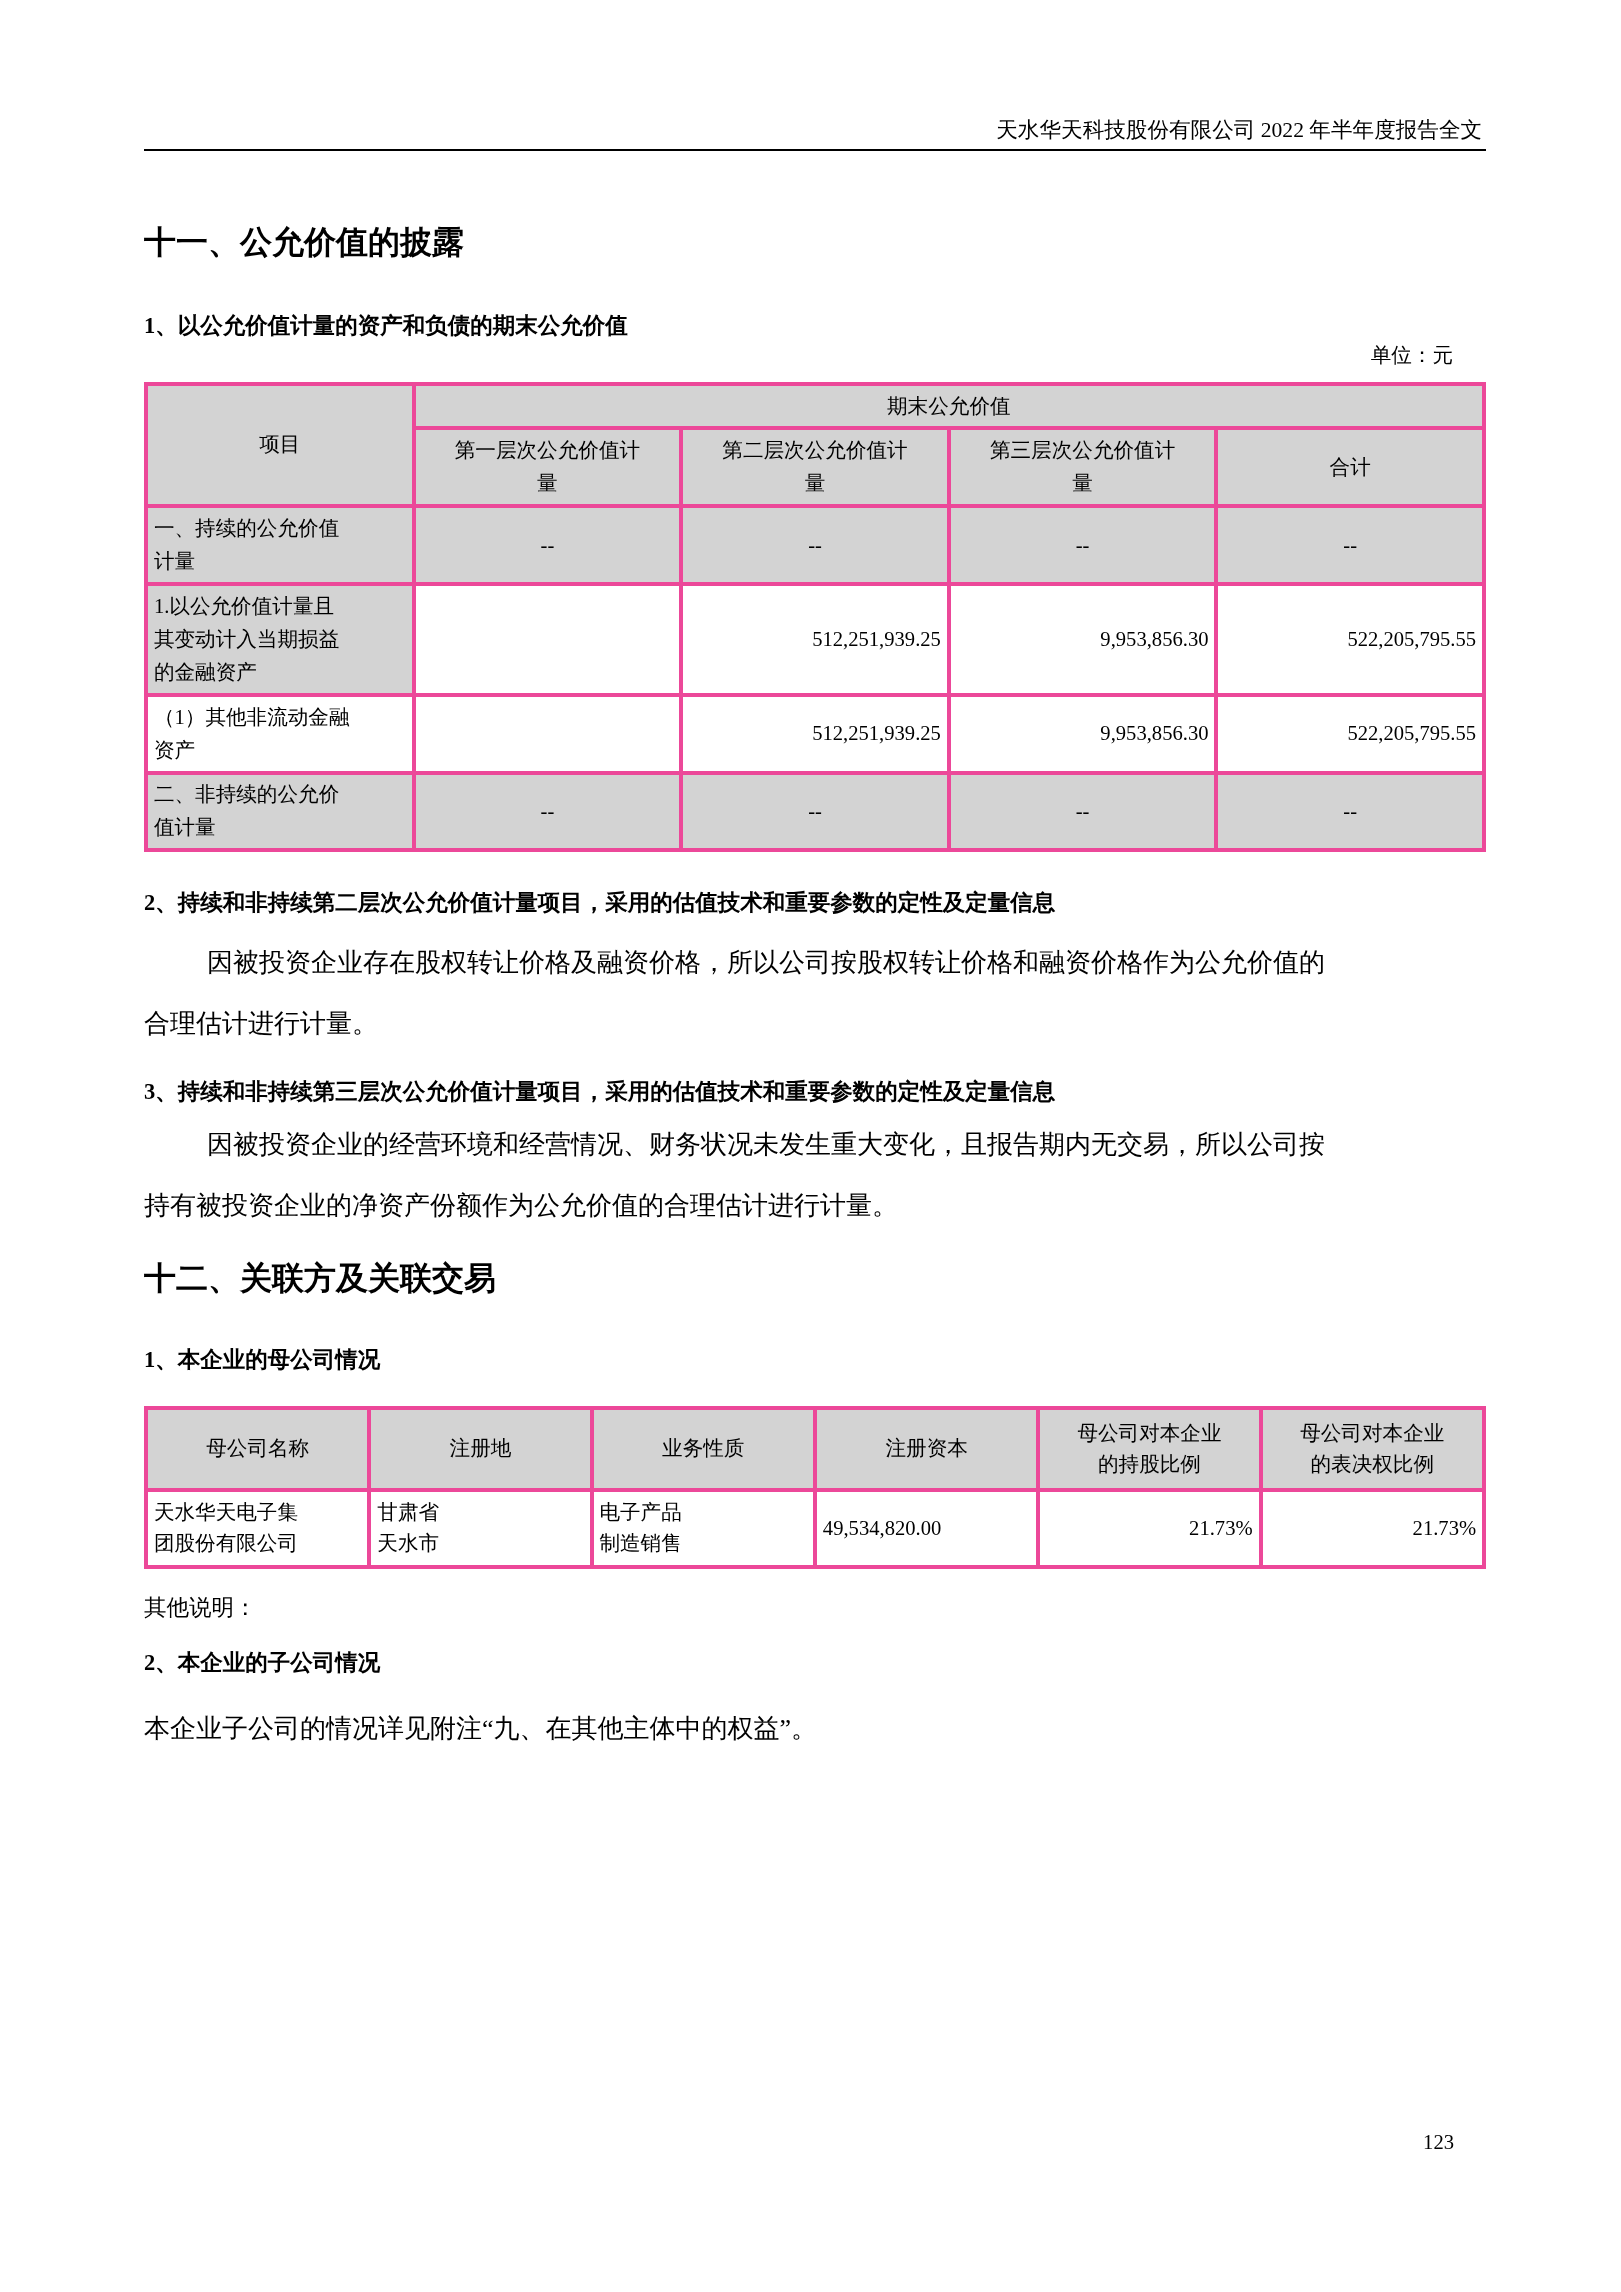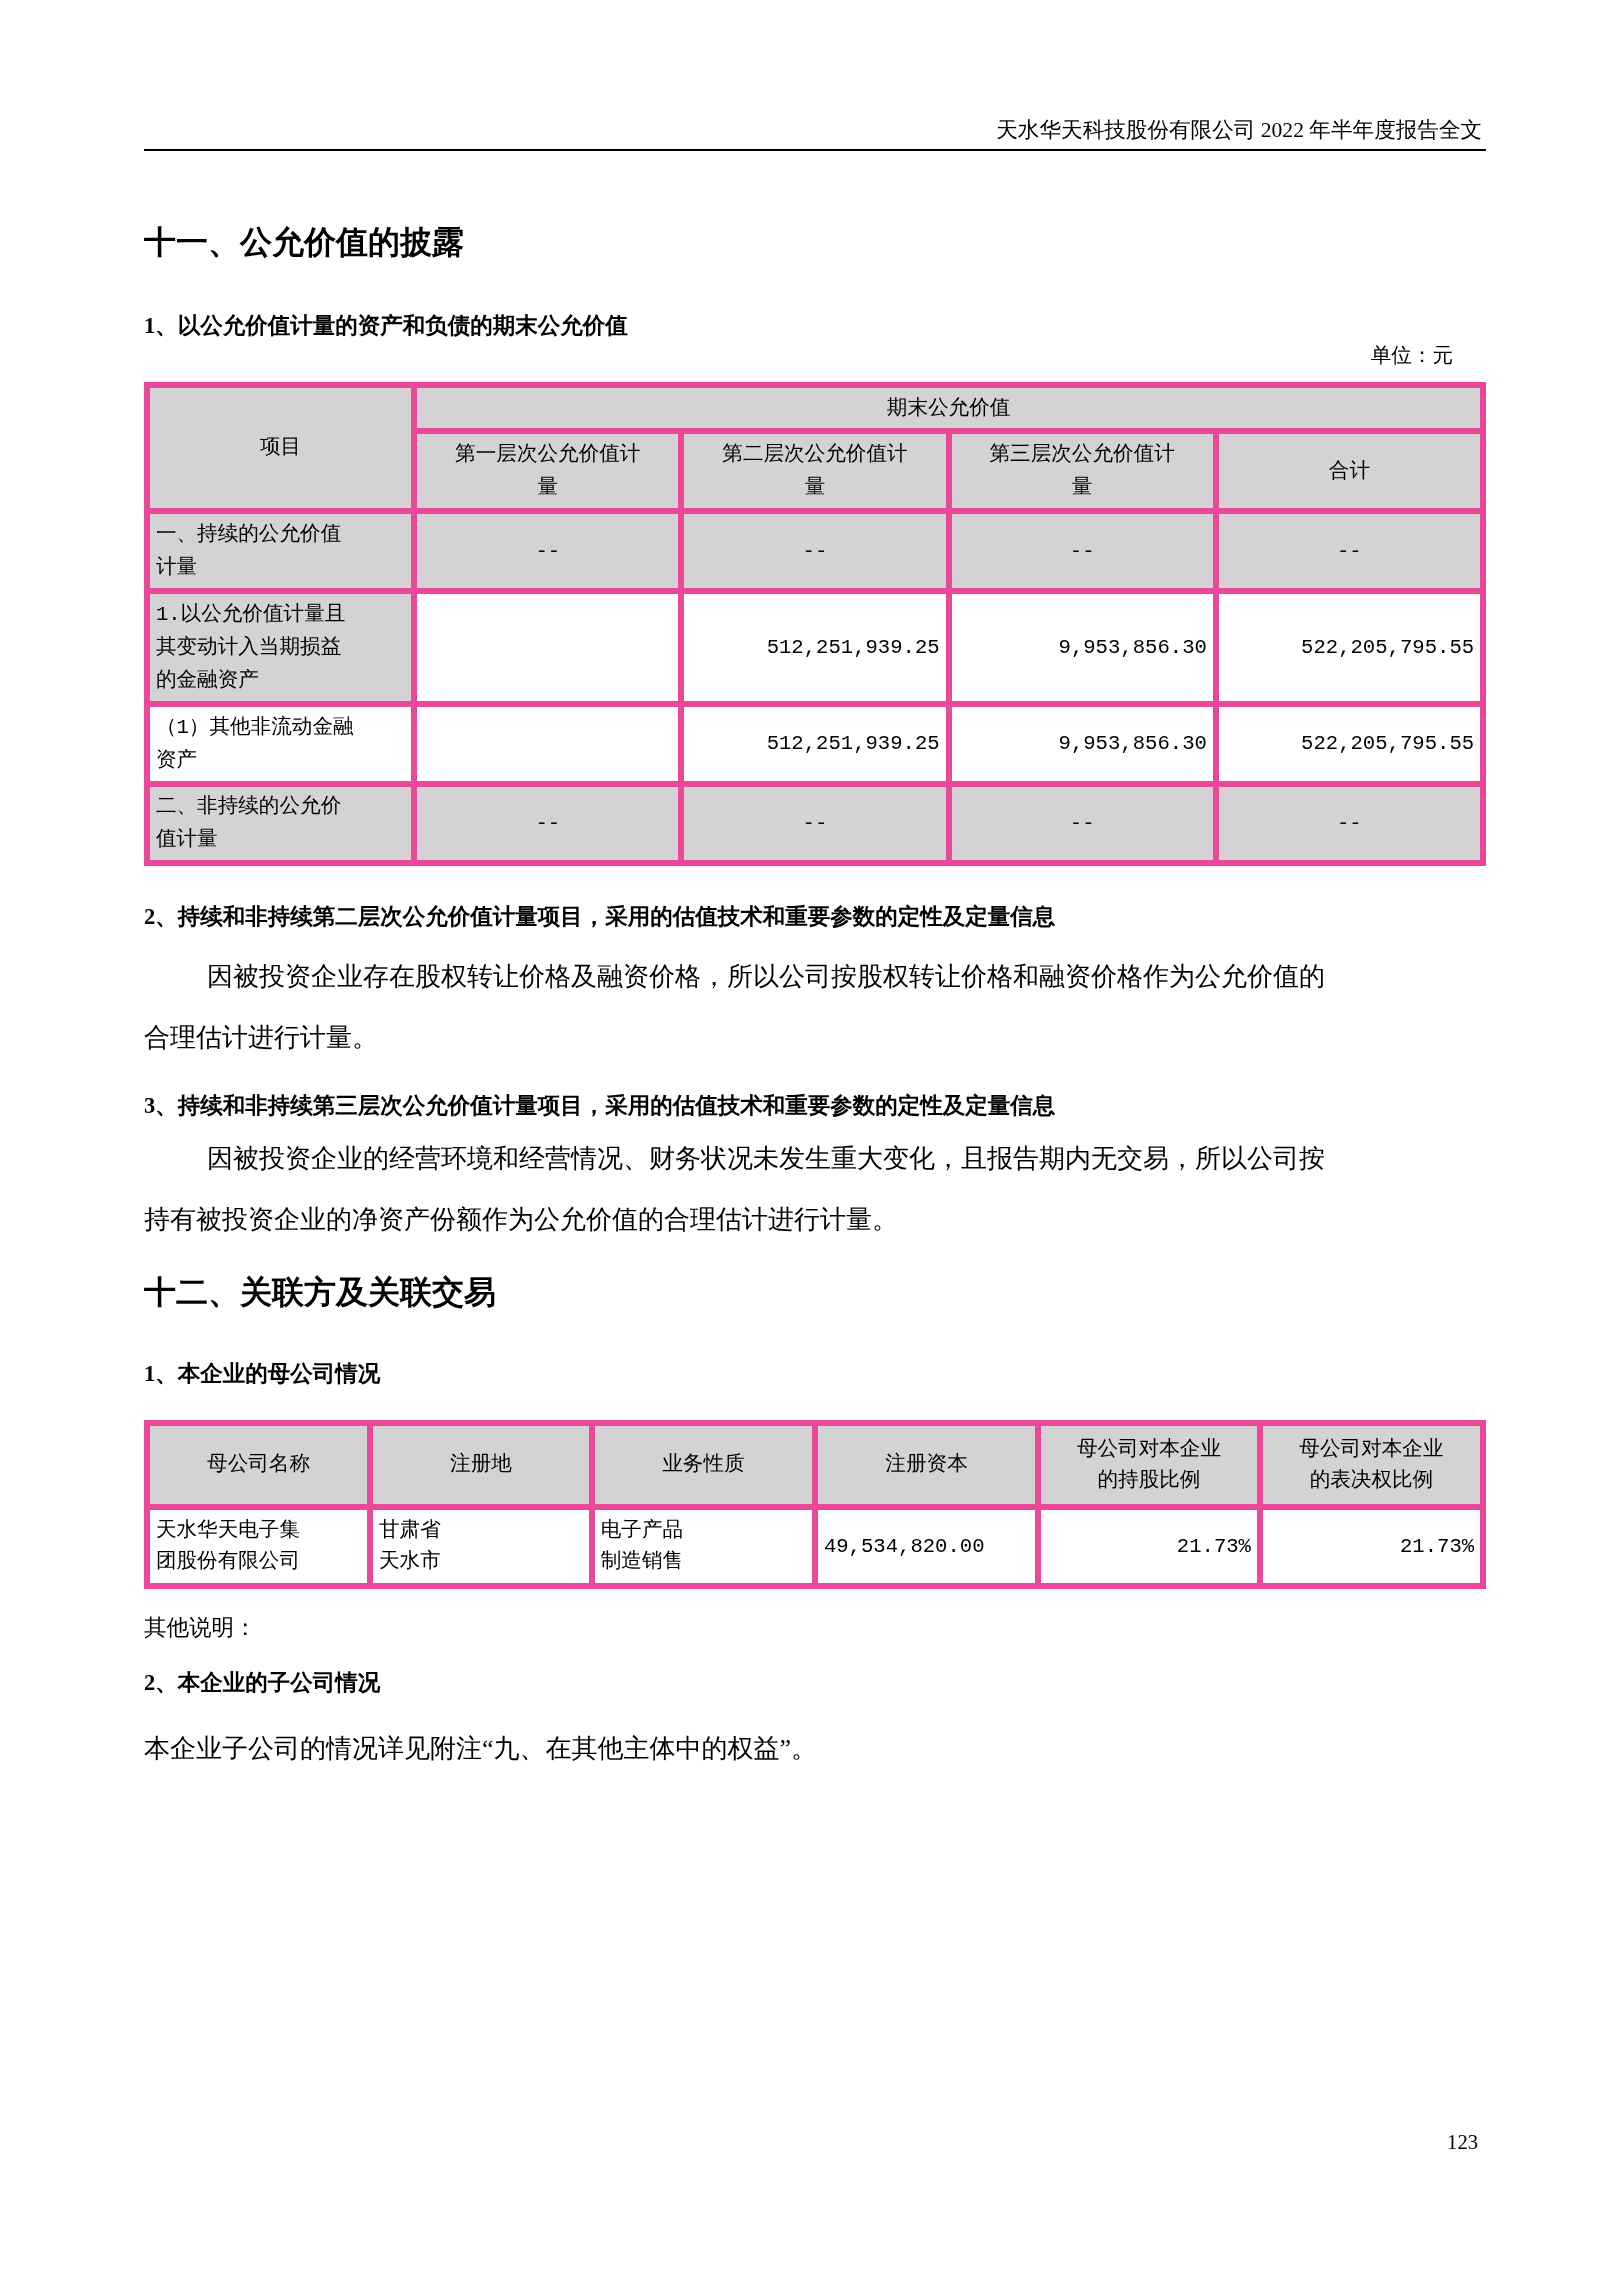--- a/index.html
+++ b/index.html
@@ -27,37 +27,37 @@
 
   .para{font-size:26px;line-height:61px;margin:0;white-space:pre-line;text-align:justify;}
   #p1{margin-top:13.7px;text-indent:63px;}
   #p2{margin-top:7.8px;text-indent:63px;}
   #p3{margin-top:41px;text-indent:63px;}
   #p4{margin-top:35px;line-height:31px;}
 
   table.t{width:100%;border-collapse:collapse;table-layout:fixed;font-size:20.6px;}
   #t1{margin-top:11.8px;border:2.9px solid #000;}
   #t2{margin-top:31px;border:2.9px solid #000;}
-  .t td{border:6px solid #ec4899;vertical-align:middle;line-height:33px;padding:3.9px 5.9px;font-family:Liberation Mono, monospace;}
+  .t td{border:4px solid #ec4899;vertical-align:middle;line-height:33px;padding:3.9px 5.9px;}
   .gray{background:#d3d3d3;}
   .white{background:#ffffff;}
   .center{text-align:center;}
   .ml{white-space:pre-line;}
   .hd1{line-height:29px;padding:3.9px;}
   .thickb{border-bottom:2.9px solid #000 !important;}
   .item{text-align:left;padding-left:7.8px;}
   .num{text-align:right;padding-right:9.8px;}
   .dash{text-align:center;}
   #t2 td.hd{padding:7.8px 3.9px;line-height:31px;}
   #t2 td.d{line-height:31px;padding:5.9px;}
   .cap{text-align:left;padding-left:13.7px;}
   .pct{text-align:right;padding-right:13.7px;}
 
   .other-label{margin-top:23px;font-size:22.5px;line-height:31px;}
-  .pageno{position:absolute;top:2129px;right:143px;font-size:20.6px;line-height:27.4px;}
+  .pageno{position:absolute;top:2129px;right:167px;font-size:20.6px;line-height:27.4px;}
 </style>
 </head>
 <body>
 
 <div class="page">
   <div class="content">
 
     <div class="doc-header">天水华天科技股份有限公司 2022 年半年度报告全文</div>
 
     <h1 class="sec-title">十一、公允价值的披露</h1>

